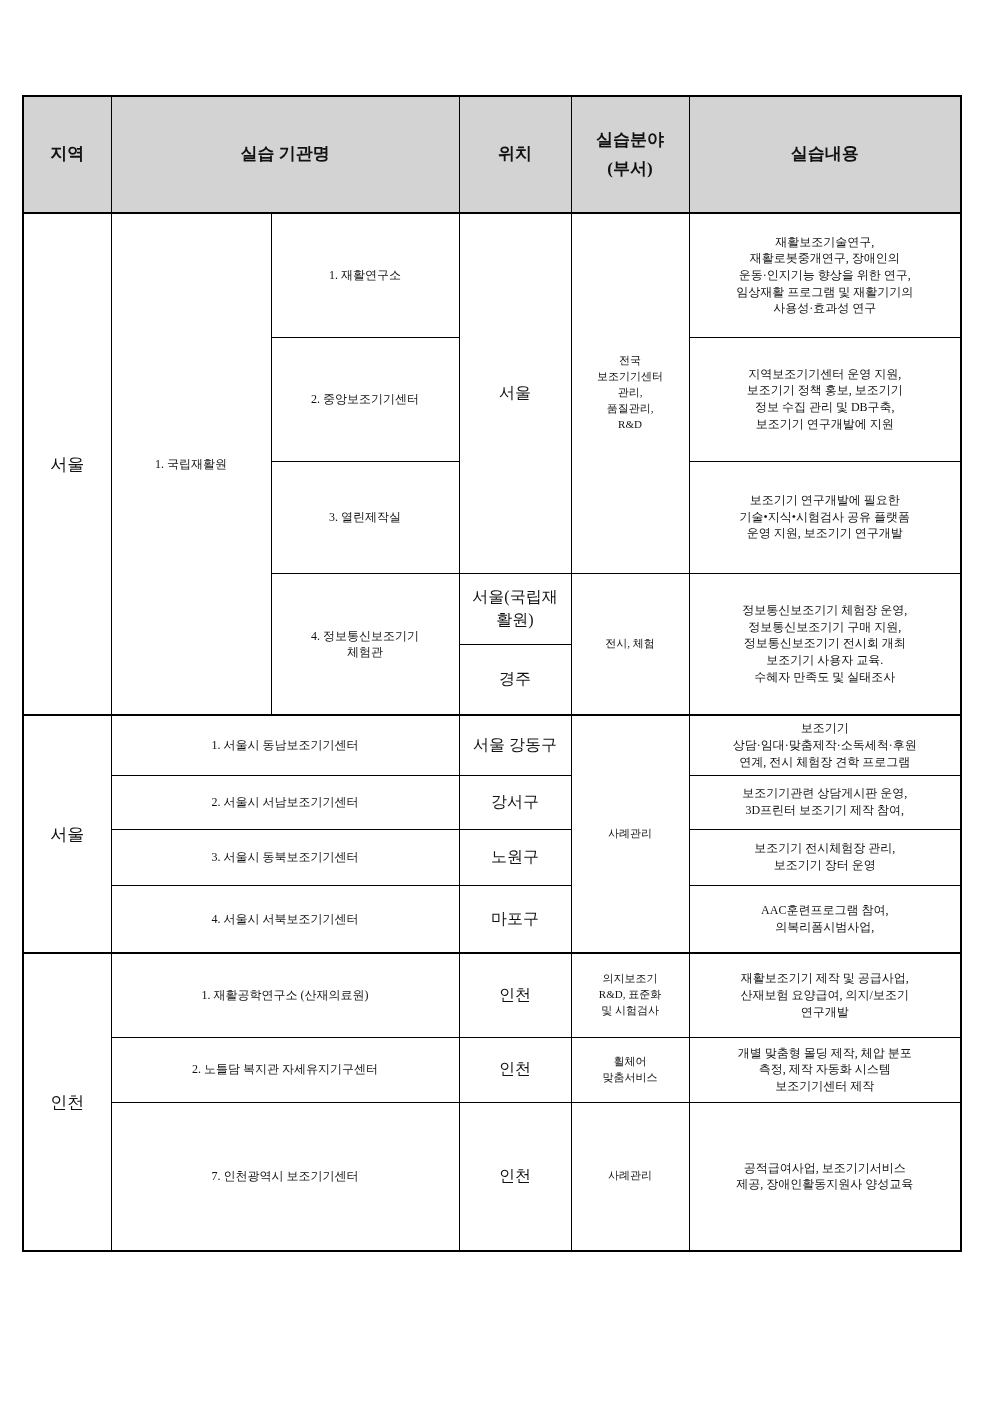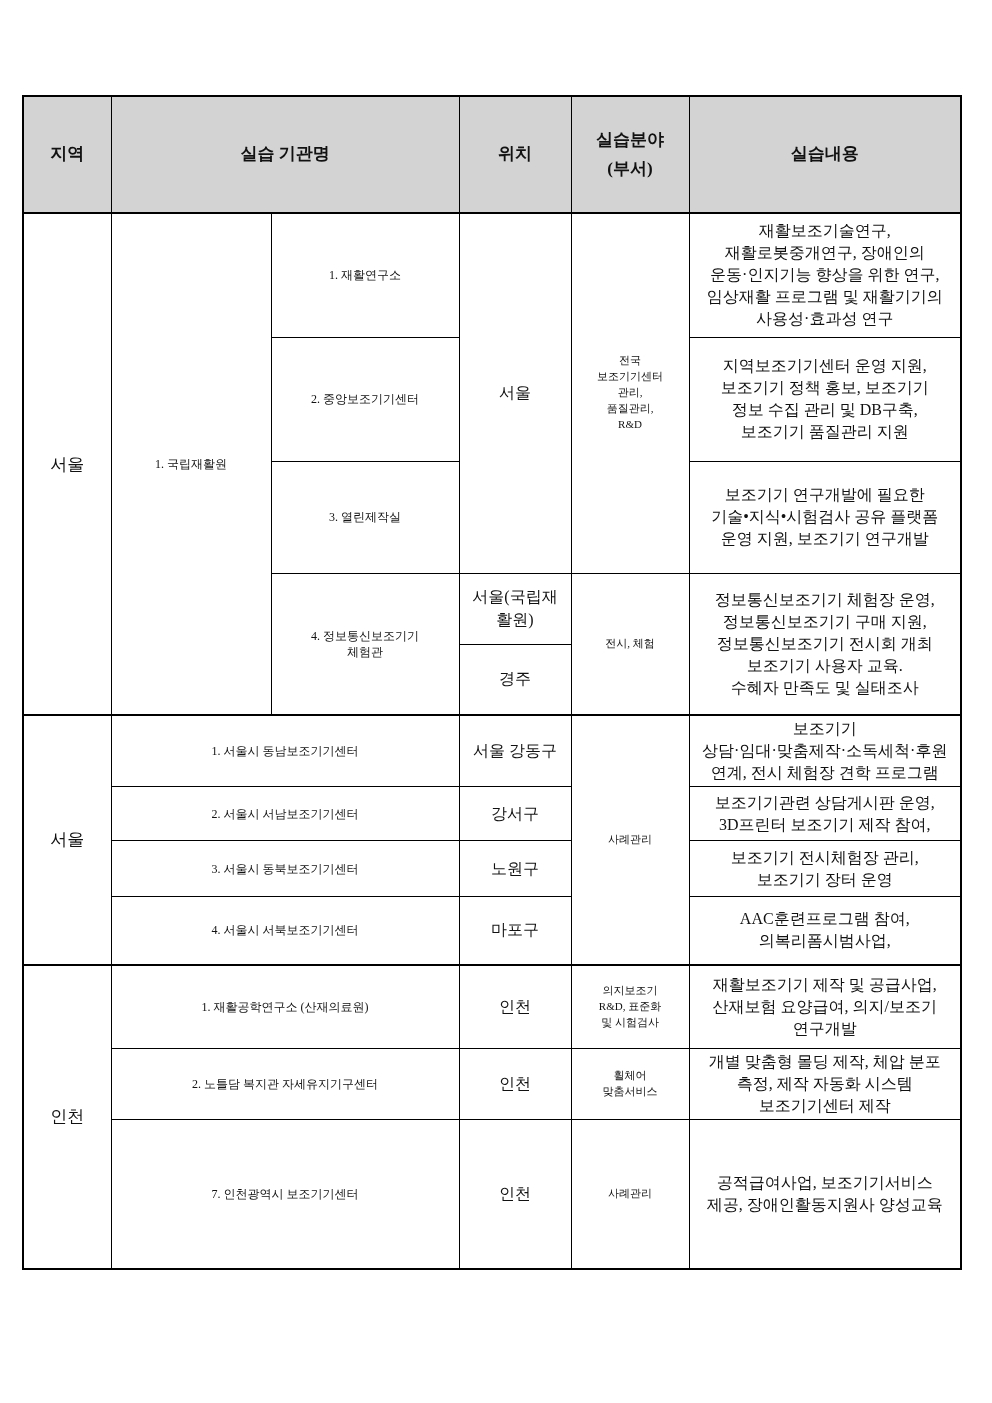--- a/index.html
+++ b/index.html
@@ -46,21 +46,21 @@
   tr.block-top td { border-top-width: 2px; }
   td.region { font-size: 17px; }
   td.org, td.sub, td.name {
     text-align: left;
     font-size: 12px;
     padding-left: 3px;
     line-height: 1.35;
   }
   td.loc { font-size: 16px; line-height: 1.4; }
   td.field { font-size: 11px; line-height: 1.45; }
-  td.content { font-size: 16px; line-height: 1.38; }
+  td.content { font-size: 12px; line-height: 1.38; }
 </style>
 </head>
 <body>
 
 <div class="page">
   <table class="practicum">
     <colgroup>
       <col style="width:88px">
       <col style="width:160px">
       <col style="width:188px">
@@ -93,21 +93,21 @@
 재활로봇중개연구, 장애인의
 운동·인지기능 향상을 위한 연구,
 임상재활 프로그램 및 재활기기의
 사용성·효과성 연구</td>
     </tr>
     <tr style="height:124px">
       <td class="sub">2. 중앙보조기기센터</td>
       <td class="content">지역보조기기센터 운영 지원,
 보조기기 정책 홍보, 보조기기
 정보 수집 관리 및 DB구축,
-보조기기 품질관리 지원</td>
+보조기기 연구개발에 지원</td>
     </tr>
     <tr style="height:112px">
       <td class="sub">3. 열린제작실</td>
       <td class="content">보조기기 연구개발에 필요한
 기술•지식•시험검사 공유 플랫폼
 운영 지원, 보조기기 연구개발</td>
     </tr>
     <tr style="height:71px">
       <td class="sub" rowspan="2">4. 정보통신보조기기
 체험관</td>

